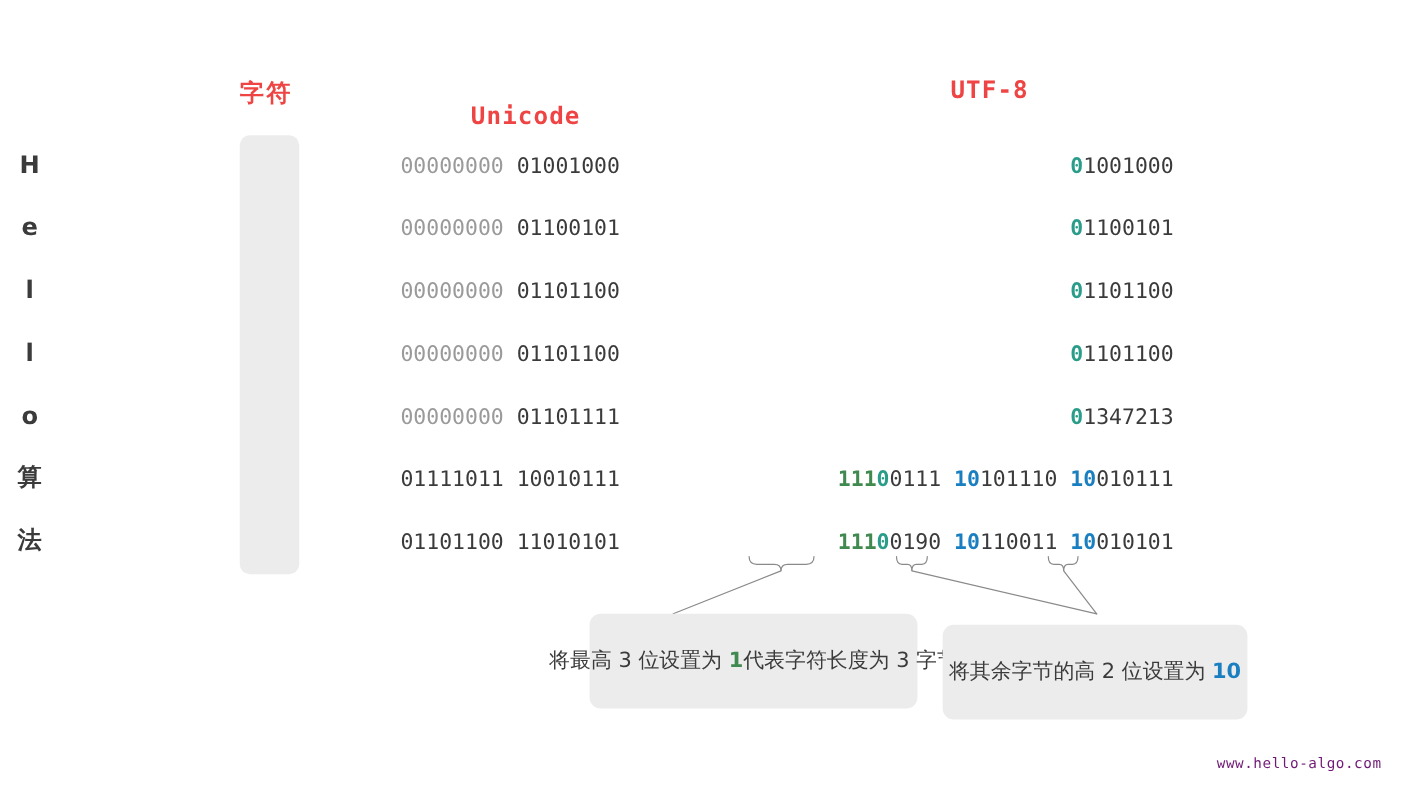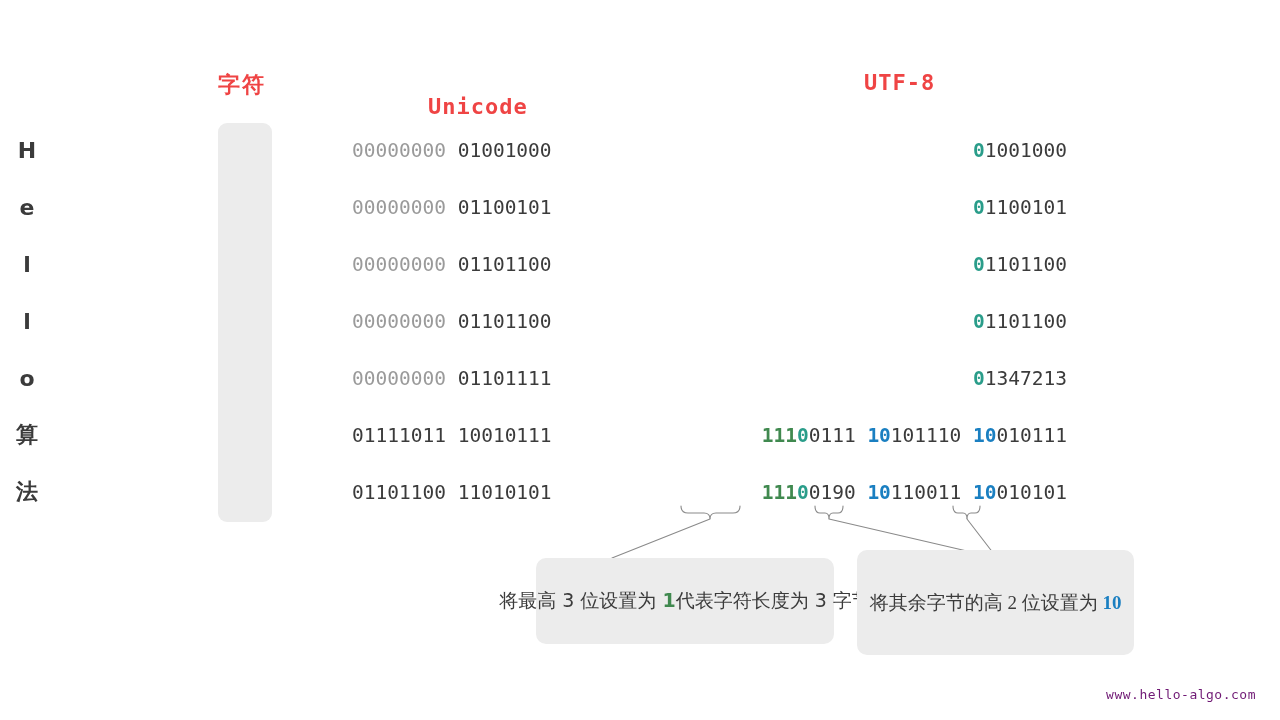--- a/index.html
+++ b/index.html
@@ -52,20 +52,21 @@
     line-height: 1;
   }
 
   
   .uni-row, .utf-row {
     position: absolute;
     font-family: "DejaVu Sans Mono", monospace;
     font-size: 19.5px;
     white-space: pre;
     line-height: 1;
+    margin-left: 12px;
   }
   .uni-row { left: 352px; }
   .utf-row { right: 213px; }
   .utf-row.multi { right: 213px; }
 
   .b-dim   { color: #9a9a9a; }
   .b-dark  { color: #3b3b3b; }
   .b-green { color: #40894f; font-weight: bold; }
   .b-teal  { color: #2a9d8a; font-weight: bold; }
   .b-blue  { color: #1a7fc1; font-weight: bold; }
@@ -87,21 +88,21 @@
     flex-direction: row;
     align-items: center;
     justify-content: center;
     font-family: "DejaVu Sans", sans-serif;
     font-size: 19px;
     color: #3b3b3b;
     line-height: 1.55;
     white-space: nowrap;
   }
   #callout-left  { left: 536px; top: 558px; width: 298px; height: 86px; }
-  #callout-right { left: 857px; top: 550px; width: 277px; height: 105px; font-family: Liberation Serif, serif; }
+  #callout-right { left: 857px; top: 568px; width: 277px; height: 86px; }
   .callout .hi-green { color: #40894f; font-weight: bold; }
   .callout .hi-blue  { color: #1a7fc1; font-weight: bold; }
 
   
   #watermark {
     position: absolute;
     right: 24px;
     bottom: 18px;
     font-family: "DejaVu Sans Mono", monospace;
     font-size: 13px;

